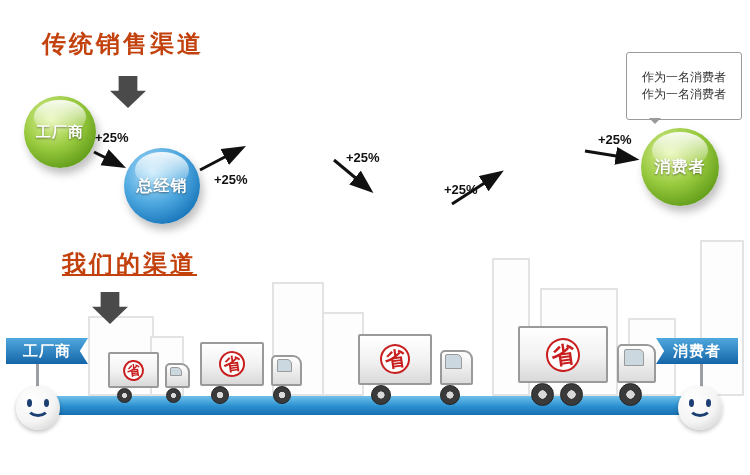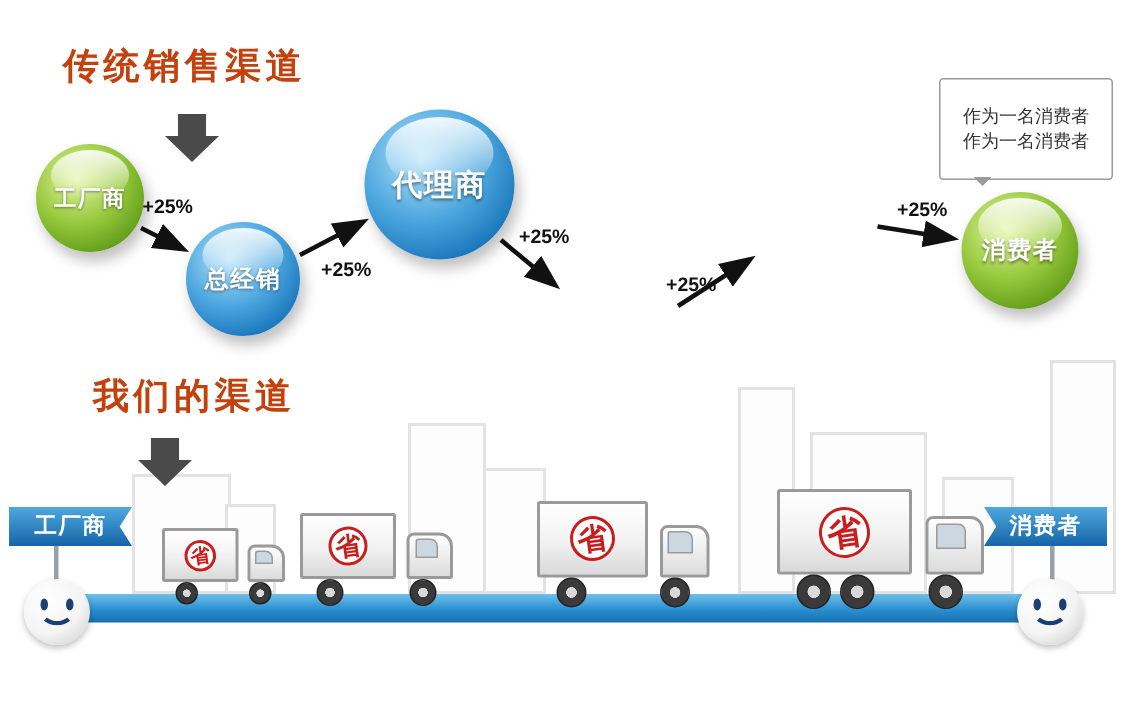--- a/index.html
+++ b/index.html
@@ -121,39 +121,36 @@
     <line x1="452" y1="204" x2="500" y2="173" stroke="#111" stroke-width="3" marker-end="url(#ah)"></line>
     <line x1="585" y1="151" x2="635" y2="159" stroke="#111" stroke-width="3" marker-end="url(#ah)"></line>
   </svg>
 
   <div class="sphere green" style="left:24px;  top:96px;  width:72px;  height:72px;  font-size:15px;">
     <span>工厂商</span>
     </div>
   <div class="sphere blue" style="left:124px; top:148px; width:76px;  height:76px;  font-size:16px;">
     <span>总经销</span>
     </div>
-  <div class="sphere blue" style="left:243px; top:73px;  width:100px; height:100px; font-size:20px;">
-    <span>代理商</span>
-    </div>
   <div class="sphere green" style="left:641px; top:128px; width:78px;  height:78px;  font-size:16px;">
     <span>消费者</span>
     </div>
 
   <div class="pct" style="left:95px;  top:130px;">+25%</div>
   <div class="pct" style="left:214px; top:172px;">+25%</div>
   <div class="pct" style="left:346px; top:150px;">+25%</div>
   <div class="pct" style="left:444px; top:182px;">+25%</div>
   <div class="pct" style="left:598px; top:132px;">+25%</div>
 
   <div class="bubble">
     <div>作为一名消费者</div>
     <div>作为一名消费者</div>
   </div>
 
-  <div class="title" style="left:62px; top:248px;">我们的渠道</div>
+  <div class="title" style="left:62px; top:248px;text-decoration:underline;">我们的渠道</div>
   <div class="block-arrow" style="left:92px; top:292px;"></div>
 
   <div class="bar"></div>
 
   <div class="pole left"></div>
   <div class="pole right"></div>
 
   <div class="ribbon left">
     <span>工厂商</span></div>
   <div class="ribbon right">

